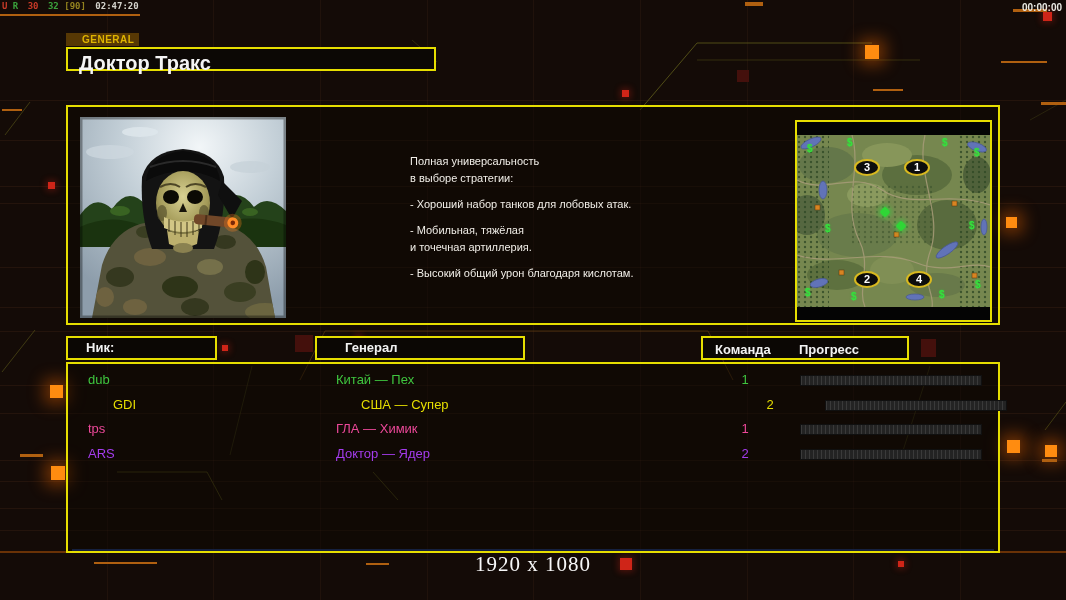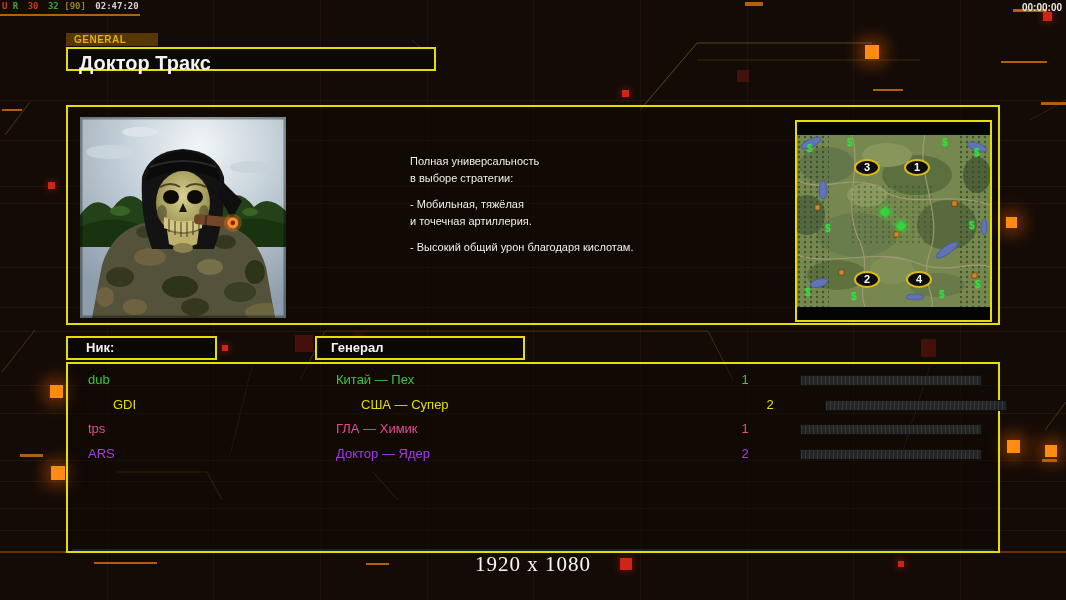--- a/index.html
+++ b/index.html
@@ -13,43 +13,43 @@
   .line-o{position:absolute;background:#6a3206;z-index:2;}
   .sq-o{position:absolute;background:#ff8c10;box-shadow:0 0 16px 6px rgba(255,110,0,.40);z-index:2;}
   .sq-r{position:absolute;background:#cf2518;box-shadow:0 0 6px 2px rgba(207,37,24,.30);z-index:2;}
   .sq-dr{position:absolute;background:#44100c;z-index:2;}
   
   #debug-line{position:absolute;left:2px;top:1px;font:bold 9px "DejaVu Sans Mono",monospace;z-index:5;}
   #debug-line span{margin-right:4px;}
   #clock{position:absolute;right:4px;top:2px;font:bold 10px "Liberation Sans",sans-serif;color:#e9e9e2;z-index:5;}
   
   .panel{position:absolute;border:2px solid #e6de00;box-sizing:border-box;z-index:4;}
-  #general-tab{position:absolute;left:66px;top:33px;width:92px;height:13px;background:#573804;
+  #general-tab{position:absolute;left:66px;top:33px;width:73px;height:13px;background:#573804;
                color:#dfb400;font-size:10px;font-weight:bold;letter-spacing:.5px;line-height:13px;
-               padding-left:8px;box-sizing:border-box;z-index:4;}
+               padding-left:16px;box-sizing:border-box;z-index:4;}
   #title-box{left:66px;top:47px;width:370px;height:24px;background:#0c0805;}
   #title-text{color:#f4f4f4;font-size:20px;font-weight:bold;line-height:28px;padding-left:11px;}
   #main-panel{left:66px;top:105px;width:934px;height:220px;background:rgba(10,6,3,.45);}
   #portrait{position:absolute;left:12px;top:10px;width:206px;height:201px;background:#000;}
   #description{position:absolute;left:342px;top:46px;width:345px;color:#f1eee8;font-size:11px;line-height:17px;}
   #description p{margin:0 0 9px 0;white-space:pre-line;}
   #minimap{position:absolute;left:727px;top:13px;width:193px;height:198px;border:2px solid #e6de00;background:#000;}
   #minimap .bar{position:absolute;left:0;width:193px;height:13px;background:#040404;z-index:2;}
   #minimap svg{position:absolute;left:0;top:13px;}
   .marker{position:absolute;width:26px;height:17px;border:2px solid #d9b91f;border-radius:50%;
           background:#0d0d0d;color:#fff;font-size:11px;font-weight:bold;text-align:center;
           line-height:13px;box-sizing:border-box;z-index:3;}
   .supply{position:absolute;color:#35e03c;font-size:10px;font-weight:bold;z-index:3;
           text-shadow:0 0 2px rgba(40,220,60,.7);line-height:10px;}
   .gblob{position:absolute;width:8px;height:8px;background:#2fd636;border-radius:2px;
          transform:rotate(45deg);box-shadow:0 0 5px 2px rgba(40,220,60,.5);z-index:3;}
   
   .hdr{background:#0b0704;color:#f2f2f2;font-size:13px;font-weight:bold;line-height:20px;}
   #hdr-nick{left:66px;top:336px;width:151px;height:24px;padding-left:18px;}
-  #hdr-general{left:315px;top:336px;width:210px;height:24px;padding-left:14px;}
+  #hdr-general{left:315px;top:336px;width:210px;height:24px;padding-left:28px;}
   #hdr-team{left:701px;top:336px;width:208px;height:24px;}
   #hdr-team span{position:absolute;top:2px;}
   #hdr-team .t1{left:12px;} #hdr-team .t2{left:96px;}
   
   #table-panel{left:66px;top:362px;width:934px;height:191px;background:rgba(10,6,3,.45);}
   .prow{position:absolute;left:0;width:930px;height:24px;font-size:13px;line-height:24px;}
   .prow .nick{position:absolute;left:20px;}
   .prow .gen{position:absolute;left:268px;}
   .prow .team{position:absolute;left:665px;width:24px;text-align:center;}
   .prow .track{position:absolute;left:732px;top:7px;width:182px;height:11px;background:#1d1d1d;
@@ -234,20 +234,21 @@
         <circle cx="153" cy="102" r="9" fill="rgba(255,130,30,.30)"></circle>
         <circle cx="153" cy="102" r="5.5" fill="#ff8c28"></circle>
         <circle cx="153" cy="102" r="2.3" fill="#7a2808"></circle>
       </g>
       <rect x="1" y="1" width="204" height="199" fill="none" stroke="#000" stroke-opacity=".35" stroke-width="3"></rect>
     </svg>
 
     <div id="description">
       <p>Полная универсальность
 в выборе стратегии:</p>
+      <p>- Хороший набор танков для лобовых атак.</p>
       <p>- Мобильная, тяжёлая
 и точечная артиллерия.</p>
       <p>- Высокий общий урон благодаря кислотам.</p>
     </div>
 
     <div id="minimap">
       <svg width="193" height="172" viewBox="0 0 193 172">
         <defs>
           <pattern id="pm" width="6" height="5" patternUnits="userSpaceOnUse">
             <circle cx="2" cy="2" r="1.2" fill="#2f4824"></circle>
@@ -307,20 +308,24 @@
         <span class="supply" style="left: 172px; top: 99px;">$</span>
         <span class="supply" style="left: 8px; top: 166px;">$</span>
         <span class="supply" style="left: 54px; top: 170px;">$</span>
         <span class="supply" style="left: 142px; top: 168px;">$</span>
         <span class="supply" style="left: 178px; top: 158px;">$</span>
       </div>
   </div>
 
   <div id="hdr-nick" class="panel hdr">Ник:</div>
   <div id="hdr-general" class="panel hdr">Генерал</div>
+  <div id="hdr-team" class="panel hdr">
+    <span class="t1">Команда</span>
+    <span class="t2">Прогресс</span>
+  </div>
 
   <div id="table-panel" class="panel">
     <div class="prow" style="top: 4px; color: rgb(63, 197, 63);">
       <span class="nick">dub</span>
       <span class="gen">Китай — Пех</span>
       <span class="team">1</span>
       <div class="track">
           <div class="fill" style="width: 0%;"></div>
         </div>
     </div>

